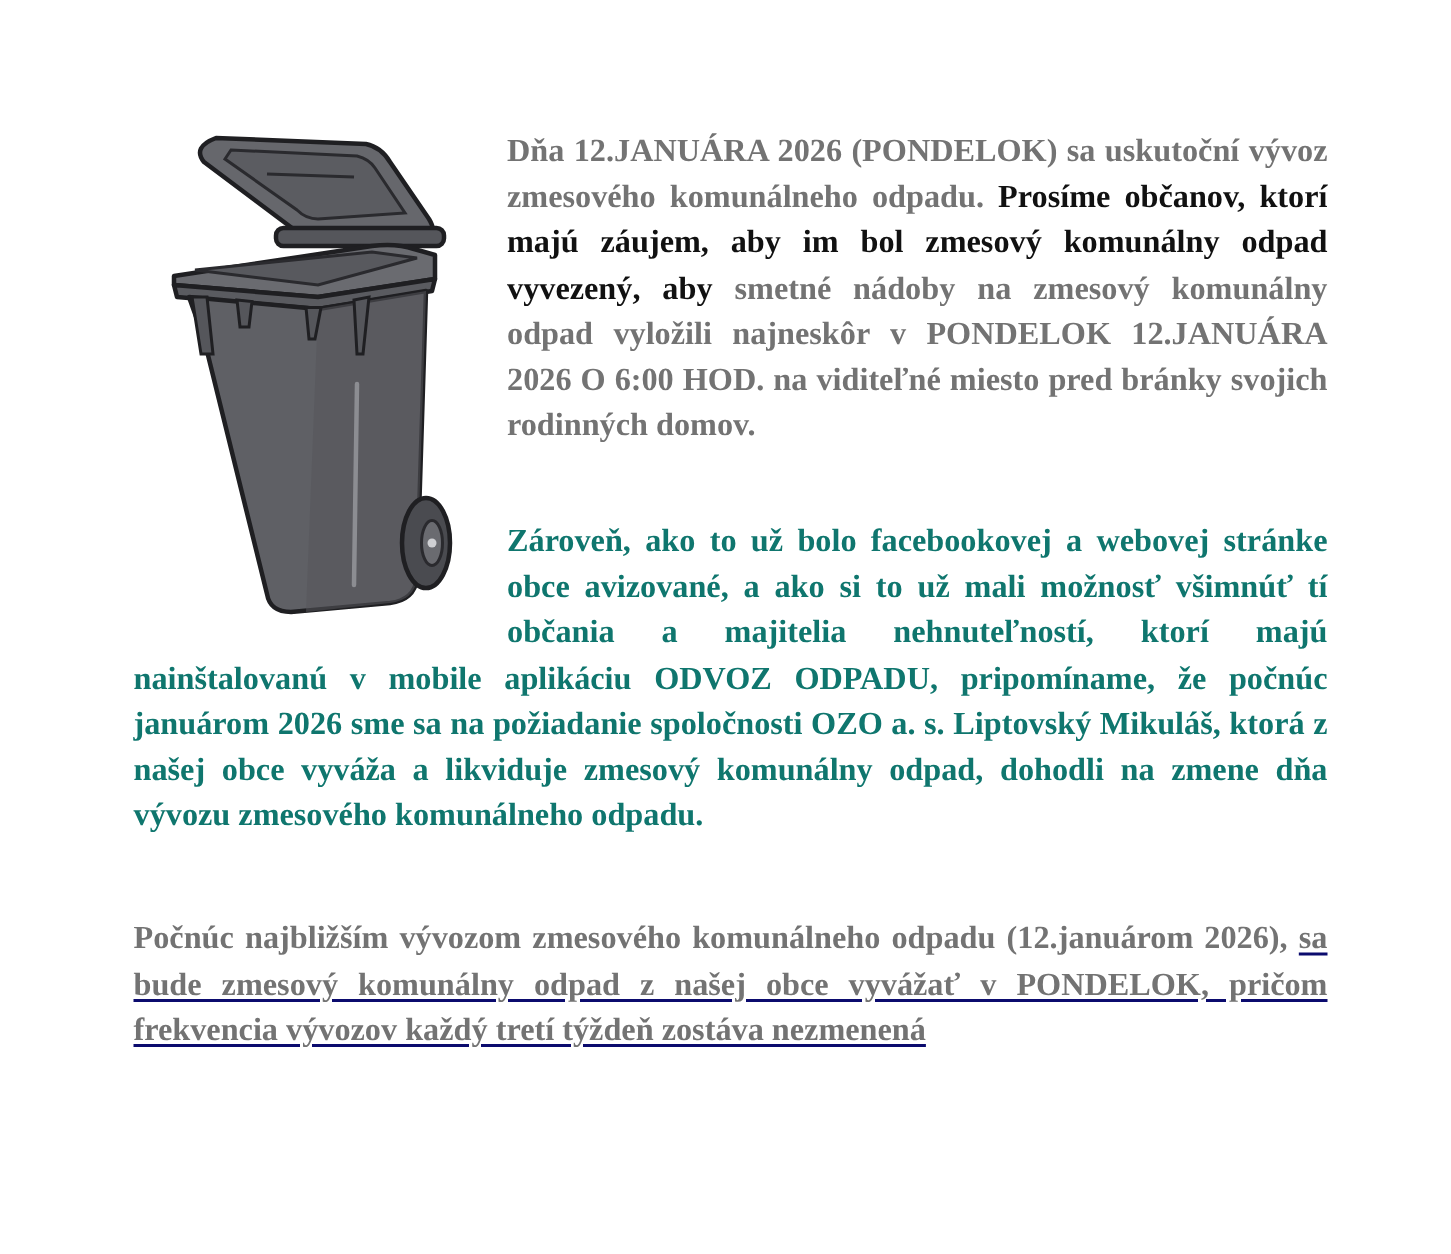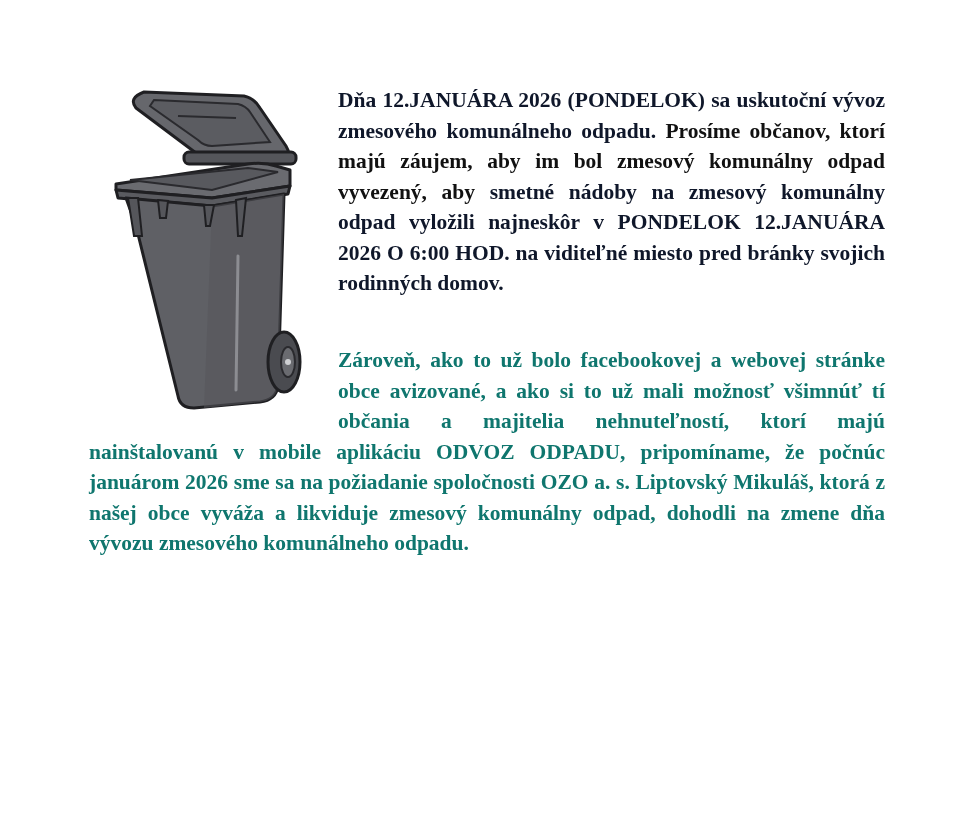--- a/index.html
+++ b/index.html
@@ -8,21 +8,21 @@
     .page { position: absolute; left: 0; top: 0; width: 967px; height: 836px; background: #fff; }
     .bin { position: absolute; left: 108px; top: 86px; width: 196px; height: 326px; }
     .para { position: absolute; font-weight: bold; font-size: 21.5px; line-height: 30.5px;
             text-align: justify; color: #111111; margin: 0; }
     .p1 { left: 338px; top: 85px; width: 547px; }
     .p2w { position: absolute; left: 89px; top: 345px; width: 796px; }
     .p2w .float-spacer { float: left; width: 249px; height: 91px; }
     .p2w p { margin: 0; font-weight: bold; font-size: 21.5px; line-height: 30.5px;
              text-align: justify; color: #0f766e; }
     .p3 { left: 89px; top: 610px; width: 796px; }
-    .blue { color: #0f172a; }
+    .blue { color: #737373; }
     .ul { text-decoration: underline; text-decoration-color: #0b0b6e; text-decoration-thickness: 2px;
           text-underline-offset: 3px; }
   </style>
 </head>
 <body>
 
 <div class="page">
 
   <div class="bin">
     <svg width="196" height="326" viewBox="0 0 196 326" xmlns="http://www.w3.org/2000/svg">
@@ -54,14 +54,15 @@
     </svg>
   </div>
 
   <p class="para p1"><span class="blue">Dňa 12.JANUÁRA 2026 (PONDELOK) sa uskutoční vývoz zmesového komunálneho odpadu.</span><span> Prosíme občanov, ktorí majú záujem, aby im bol zmesový komunálny odpad vyvezený, aby </span><span class="blue">smetné nádoby na zmesový komunálny odpad vyložili najneskôr v PONDELOK 12.JANUÁRA 2026 O 6:00 HOD. na viditeľné miesto pred bránky svojich rodinných domov.</span></p>
 
   <div class="p2w">
     <div class="float-spacer"></div>
     <p>Zároveň, ako to už bolo facebookovej a webovej stránke obce avizované, a  ako si to už mali možnosť všimnúť tí občania a majitelia nehnuteľností, ktorí majú nainštalovanú v mobile aplikáciu ODVOZ ODPADU, pripomíname, že počnúc januárom 2026 sme sa na požiadanie spoločnosti OZO a. s. Liptovský Mikuláš, ktorá z našej obce vyváža a likviduje zmesový komunálny odpad, dohodli na zmene dňa vývozu zmesového komunálneho odpadu.</p>
   </div>
 
+  <p class="para p3 blue"><span>Počnúc najbližším vývozom zmesového komunálneho odpadu (12.januárom 2026), </span><span class="ul">sa bude zmesový komunálny odpad z našej obce vyvážať v PONDELOK, pričom frekvencia vývozov každý tretí týždeň zostáva nezmenená</span></p>
 
 </div>
 
 </body></html>

